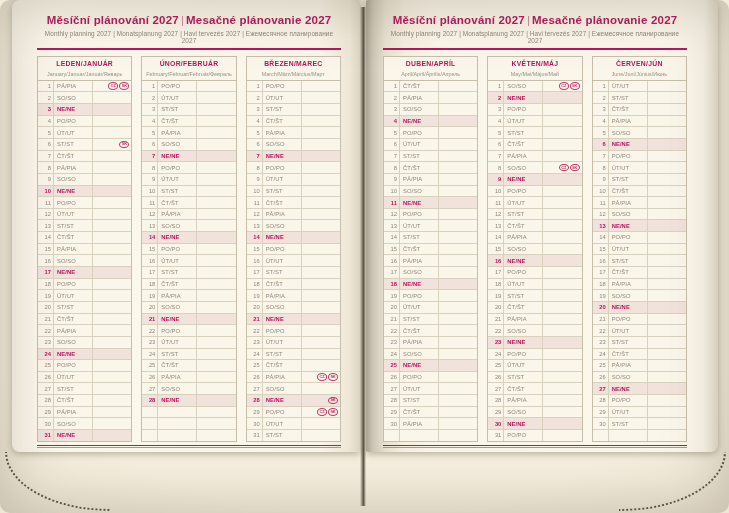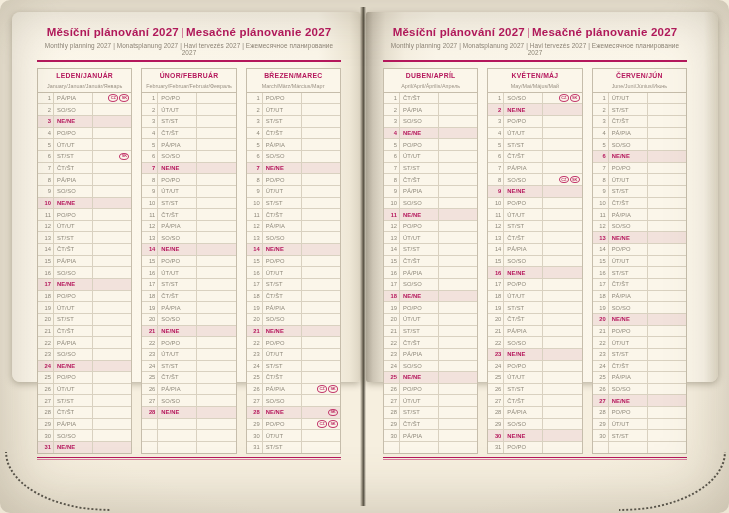--- a/index.html
+++ b/index.html
@@ -8,21 +8,21 @@
     --txt:#8f897b; --langs:#9b9285; --sub:#8d8577;
   }
   html,body{margin:0;padding:0;}
   body{
     width:729px;height:513px;position:relative;overflow:hidden;
     font-family:"Liberation Sans",sans-serif;
     background:radial-gradient(130% 130% at 50% 42%, #f6efdf 45%, #e3dac6 78%, #c9bfa9 100%);
   }
   .vignette{position:absolute;inset:0;pointer-events:none;
     box-shadow:inset 0 0 55px 8px rgba(96,86,64,.28);border-radius:10px;}
-  .page{position:absolute;top:12px;height:370px;}
+  .page{position:absolute;top:0;height:452px;}
   .page.left{left:12px;width:348px;border-radius:8px 2px 2px 8px;
     background:linear-gradient(to right,#fdf8ec 0%,#fbf6ea 88%,#eee7d6 97%,#ddd5c3 100%);
     box-shadow:0 2px 7px rgba(80,70,50,.38);}
   .page.right{left:366px;width:352px;border-radius:2px 8px 8px 2px;
     background:linear-gradient(to right,#aaa292 0%,#cdc5b5 2%,#e8e1d1 5.5%,#f6f0e2 11%,#fbf6ea 20%,#fcf7eb 96%,#e8e1cf 100%);
     box-shadow:0 2px 7px rgba(80,70,50,.38);}
   .spine{position:absolute;left:360px;top:7px;width:6px;height:499px;
     background:linear-gradient(to right,rgba(110,103,88,0),#7b7464 45%,#5c574b 60%,rgba(110,103,88,0));}
   .content{position:absolute;top:14px;}
   .page.left .content{left:25px;right:19px;}

